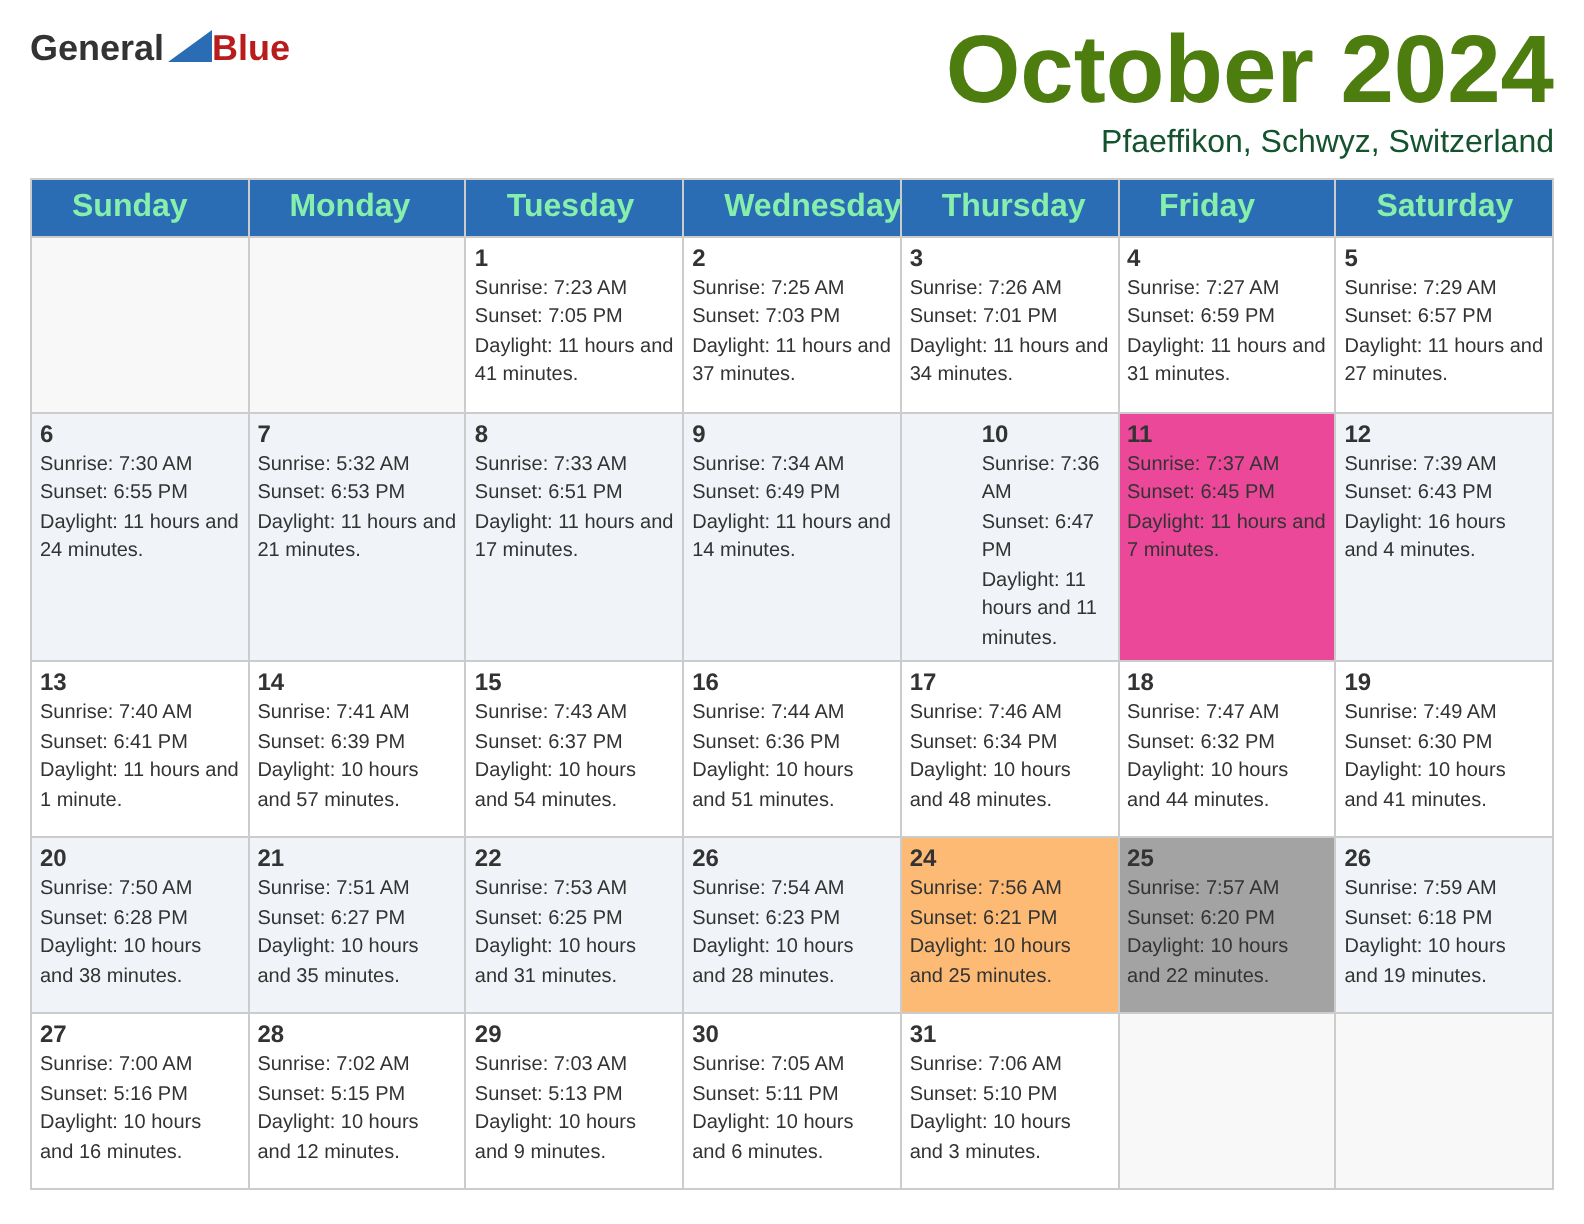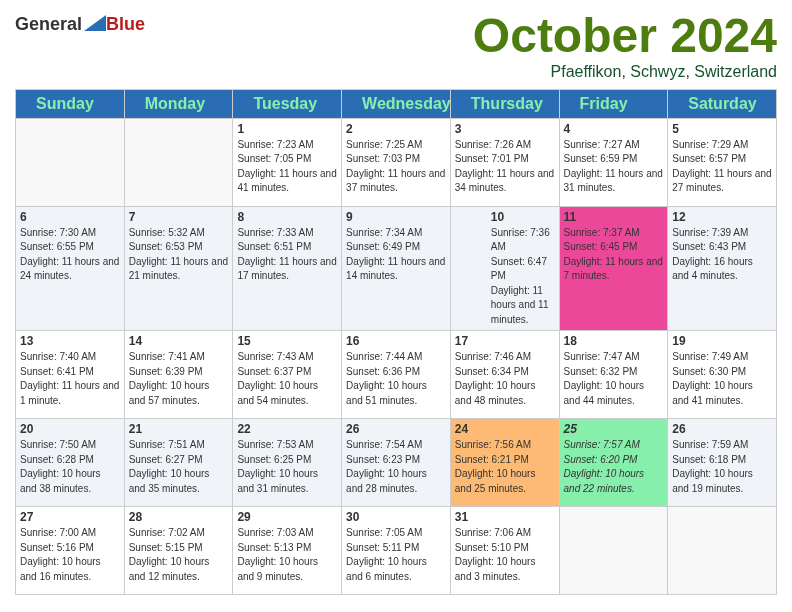--- a/index.html
+++ b/index.html
@@ -219,21 +219,21 @@
           <div class="day-info"><span>Sunrise: 7:53 AM</span><br><span>Sunset: 6:25 PM</span><br><span>Daylight: 10 hours and 31 minutes.</span></div>
         </td>
         <td class="row-shade" style="background-color: rgb(240, 244, 248);">
           <div class="day-num">26</div>
           <div class="day-info"><span>Sunrise: 7:54 AM</span><br><span>Sunset: 6:23 PM</span><br><span>Daylight: 10 hours and 28 minutes.</span></div>
         </td>
         <td class="row-shade" style="background-color: #fdba74;">
           <div class="day-num">24</div>
           <div class="day-info"><span>Sunrise: 7:56 AM</span><br><span>Sunset: 6:21 PM</span><br><span>Daylight: 10 hours and 25 minutes.</span></div>
         </td>
-        <td class="row-shade" style="background-color: #86efac; font-style: italic;">
+        <td class="row-shade" style="background-color: #a3a3a3;">
           <div class="day-num">25</div>
           <div class="day-info"><span>Sunrise: 7:57 AM</span><br><span>Sunset: 6:20 PM</span><br><span>Daylight: 10 hours and 22 minutes.</span></div>
         </td>
         <td class="row-shade" style="background-color: rgb(240, 244, 248);">
           <div class="day-num">26</div>
           <div class="day-info"><span>Sunrise: 7:59 AM</span><br><span>Sunset: 6:18 PM</span><br><span>Daylight: 10 hours and 19 minutes.</span></div>
         </td>
       </tr>
       <tr>
         <td class="row-white">

